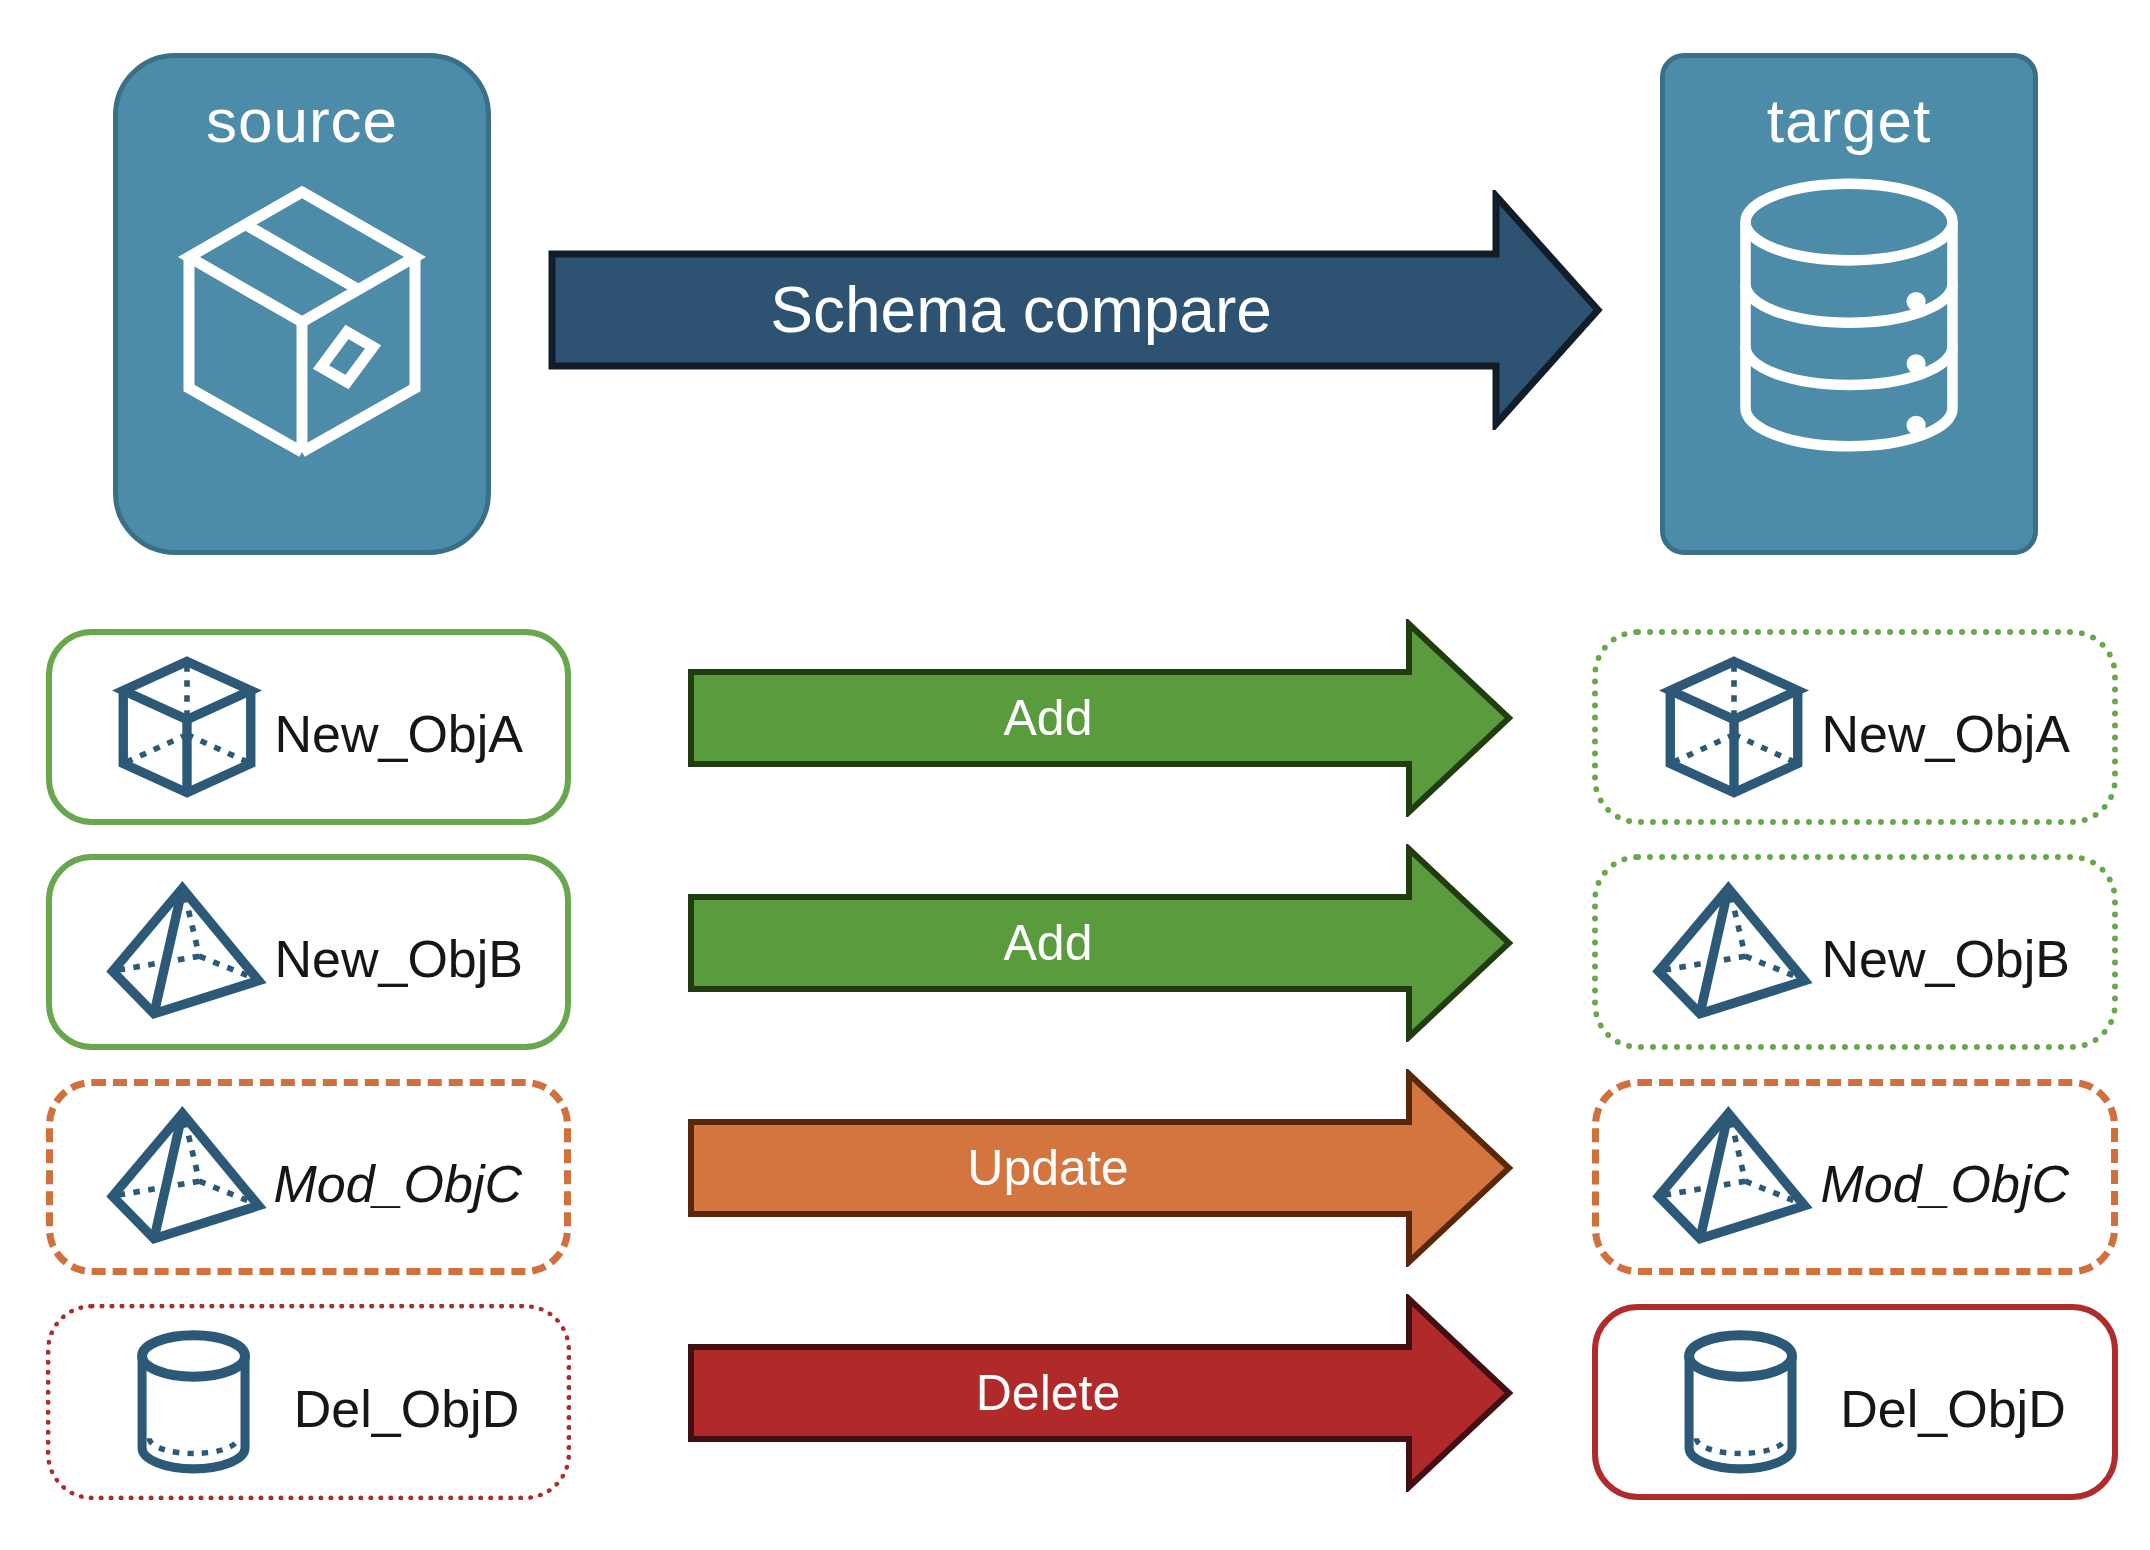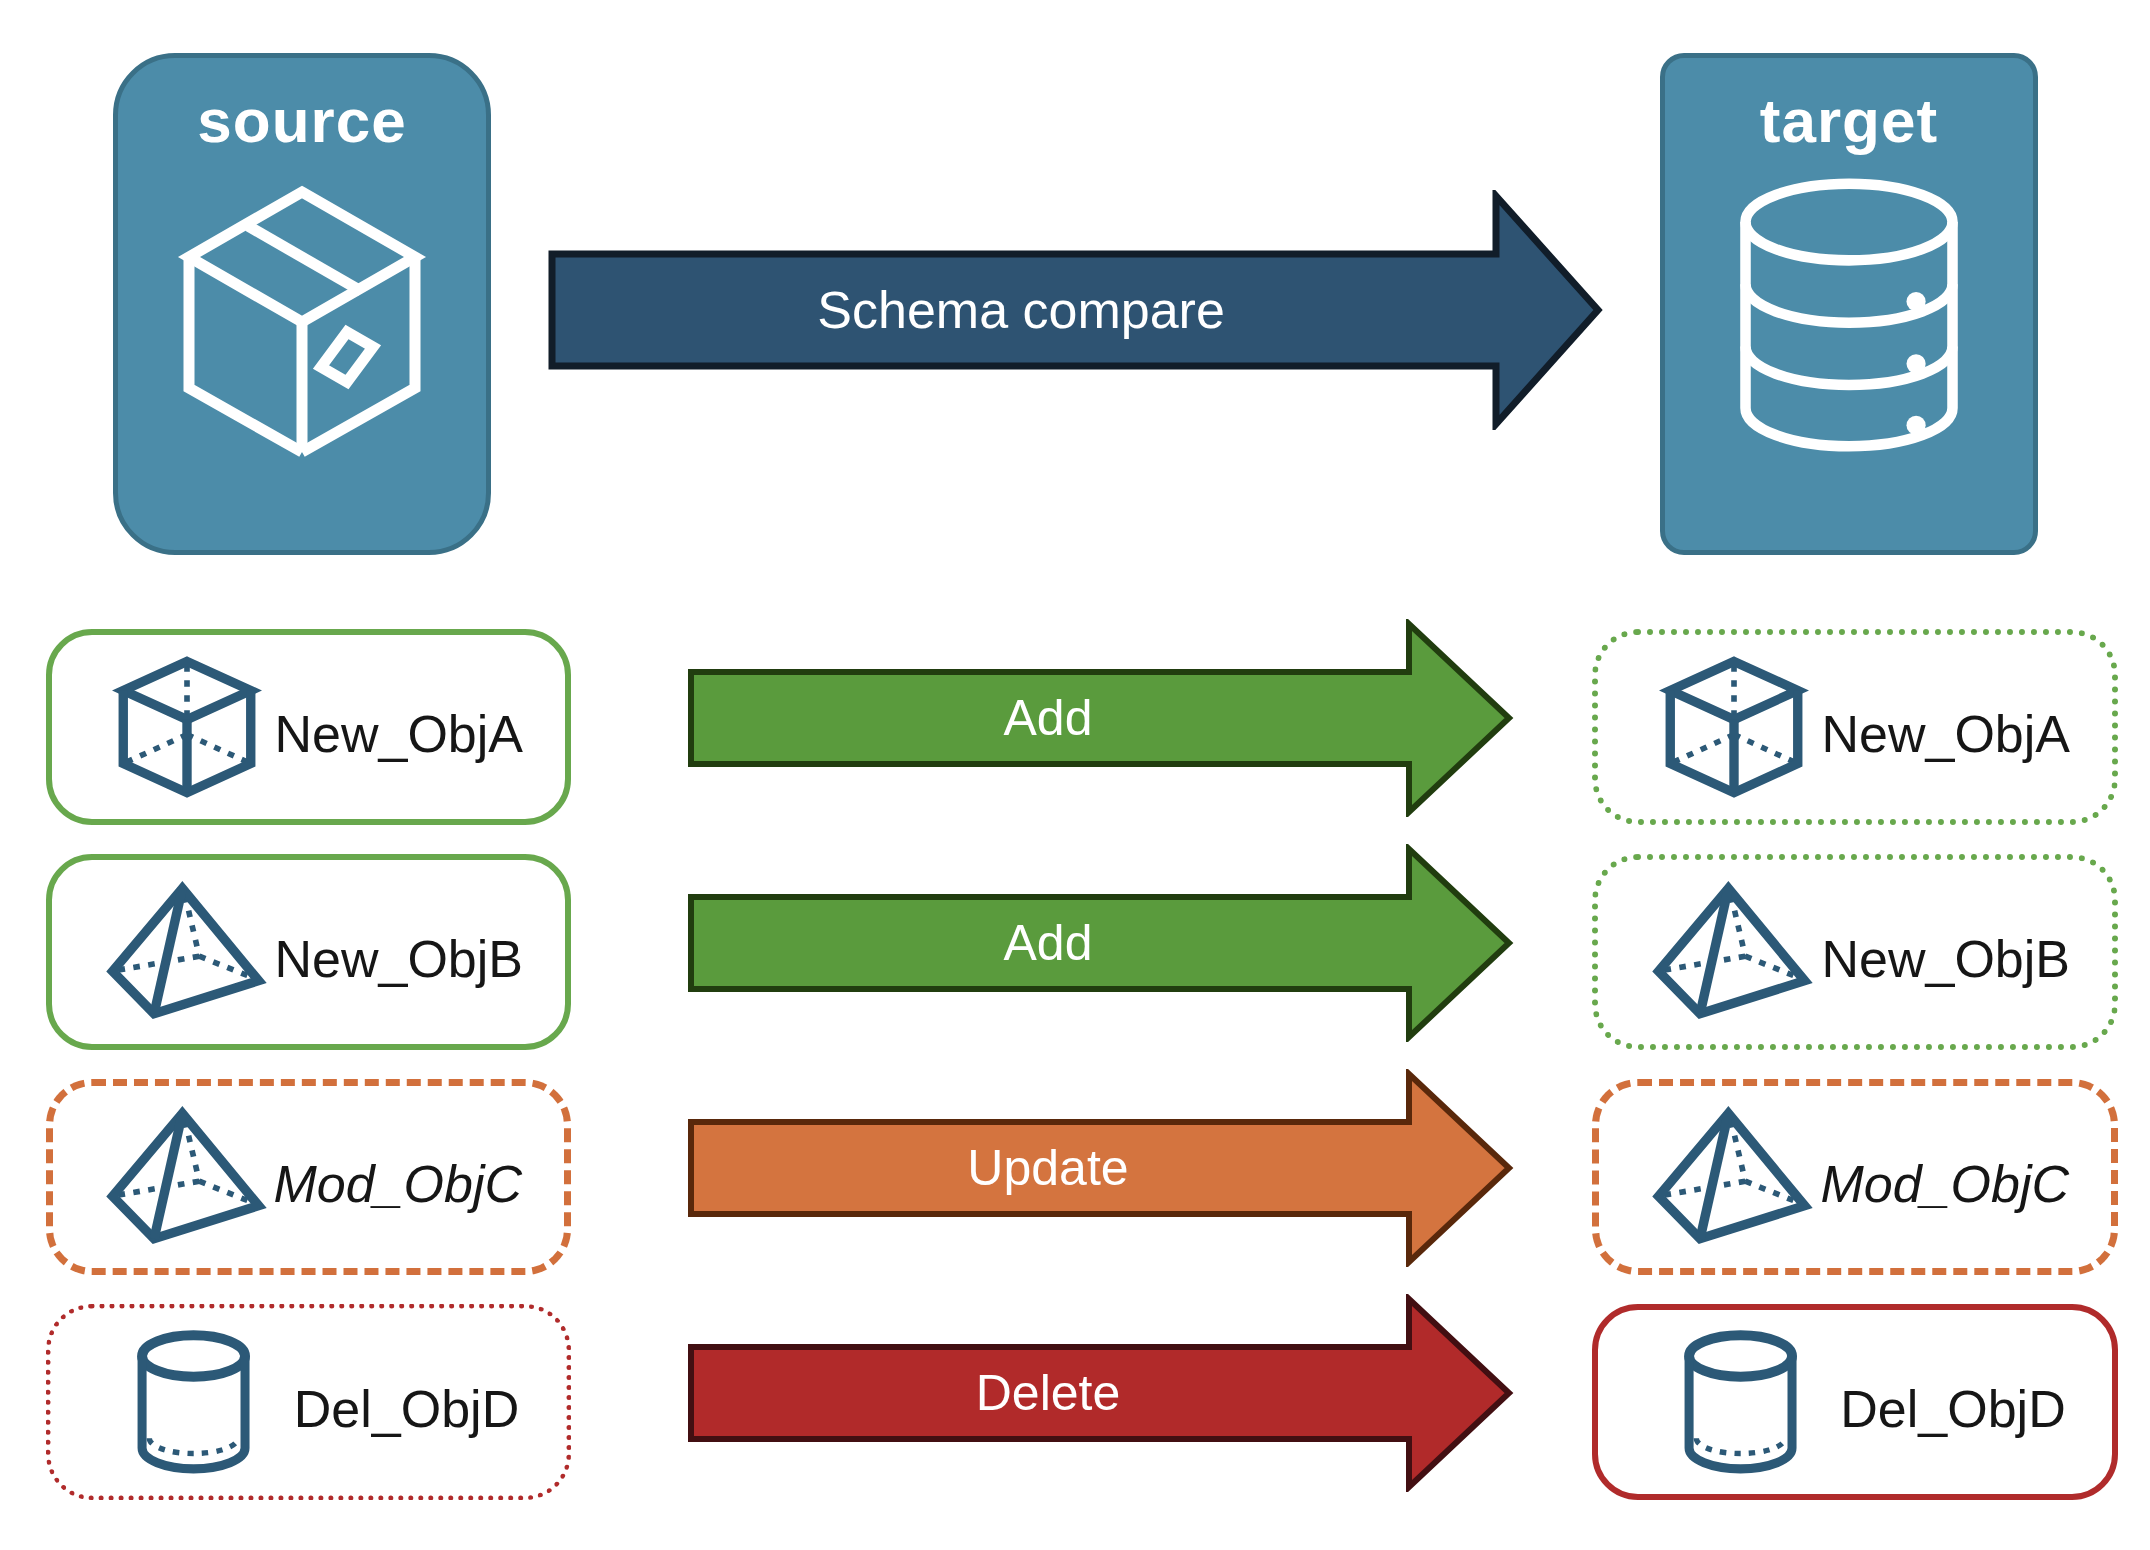--- a/index.html
+++ b/index.html
@@ -11,38 +11,38 @@
   }
   
   .panel{
     position:absolute;top:53px;width:378px;height:502px;
     background:var(--panel-fill);border:5px solid var(--panel-border);
     border-radius:62px;box-sizing:border-box;
     display:flex;flex-direction:column;align-items:center;
   }
   .panel-title{
     margin-top:32px;color:var(--text-white);
-    font-size:62px;font-weight:bold;line-height:1;letter-spacing:1px;
+    font-size:62px;font-weight:normal;line-height:1;letter-spacing:1px;
   }
   .panel-icon{margin-top:18px;}
   .panel-icon path, .panel-icon ellipse{
     fill:none;stroke:var(--text-white);stroke-width:11;
     stroke-linecap:butt;stroke-linejoin:miter;
   }
   .panel-icon circle{fill:var(--text-white);stroke:none;}
   #source-panel{left:113px;}
   #target-panel{left:1660px;border-radius:24px;}
 
   
   .compare-arrow{position:absolute;left:548px;top:190px;width:1056px;height:240px;}
   .compare-arrow polygon{fill:var(--navy-fill);stroke:var(--navy-border);stroke-width:7;}
   .compare-arrow .arrow-label{
     position:absolute;left:0;top:0;width:89.6%;height:100%;
     display:flex;align-items:center;justify-content:center;
-    color:var(--text-white);font-size:52px;
+    color:var(--text-white);font-size:64px;
   }
 
   
   .obj-box{
     position:absolute;width:525px;height:196px;border-radius:46px;
     box-sizing:border-box;background:#ffffff;
     display:flex;align-items:center;
   }
   .obj-box .icon-slot{width:190px;margin-left:48px;display:flex;justify-content:center;align-items:center;}
   .obj-label{

